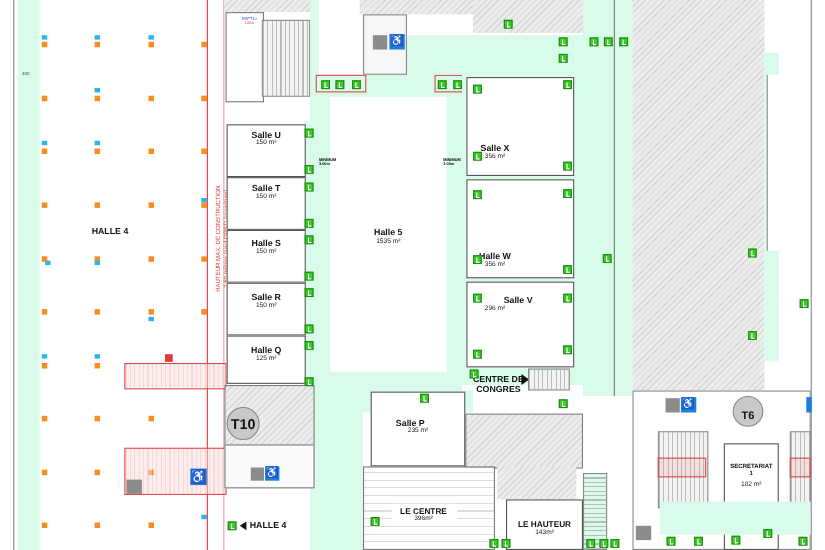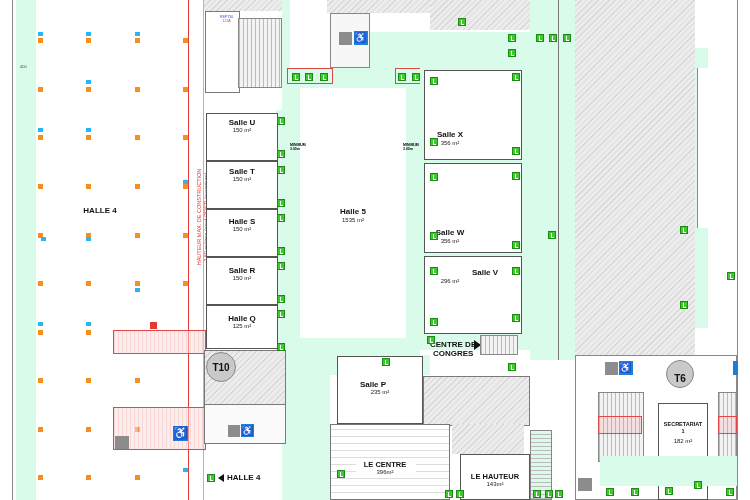--- a/index.html
+++ b/index.html
@@ -119,21 +119,21 @@
 
 <div class="room" style="left:206px;top:257px;width:72px;height:48px;"></div>
 <div class="rlabel" style="left:206px;top:266px;width:72px;">Salle R</div>
 <div class="rarea" style="left:206px;top:275px;width:72px;">150 m²</div>
 
 <div class="room" style="left:206px;top:305px;width:72px;height:44px;"></div>
 <div class="rlabel" style="left:206px;top:314px;width:72px;">Halle Q</div>
 <div class="rarea" style="left:206px;top:323px;width:72px;">125 m²</div>
 
 <div class="abs hatch wall" style="left:204px;top:350px;width:80px;height:54px;"></div>
-<div class="circle" style="left:206px;top:352px;width:30px;height:30px;font-size:10px;line-height:30px;">T10</div>
+<div class="circle" style="left:206px;top:370px;width:30px;height:30px;font-size:13px;line-height:30px;">T10</div>
 <div class="abs wall" style="left:204px;top:404px;width:80px;height:38px;background:#fafafa;"></div>
 <div class="wcg" style="left:228px;top:425px;width:12px;height:12px;"></div>
 <div class="wc" style="left:241px;top:424px;width:13px;height:13px;font-size:10px;line-height:13px;">♿</div>
 <div class="exit" style="left:207px;top:474px;"></div>
 <div class="abs" style="left:218px;top:474px;width:0;height:0;border-top:4px solid transparent;border-bottom:4px solid transparent;border-right:6px solid #111;"></div>
 <div class="abs" style="left:227px;top:473px;font-size:8px;font-weight:bold;color:#111;">HALLE 4</div>
 
 <div class="abs mint" style="left:290px;top:68px;width:130px;height:290px;"></div>
 <div class="abs" style="left:300px;top:88px;width:106px;height:250px;background:#fff;"></div>
 <div class="rlabel" style="left:310px;top:207px;width:86px;">Halle 5</div>
@@ -155,25 +155,25 @@
 <div class="wc" style="left:354px;top:31px;width:14px;height:14px;font-size:10px;line-height:14px;">♿</div>
 <div class="abs mint" style="left:370px;top:32px;width:180px;height:36px;"></div>
 <div class="abs hatch" style="left:430px;top:0;width:120px;height:30px;"></div>
 
 <div class="abs mint" style="left:420px;top:60px;width:110px;height:290px;"></div>
 <div class="room" style="left:424px;top:70px;width:98px;height:90px;border-width:1px;"></div>
 <div class="rlabel" style="left:430px;top:130px;width:40px;text-align:center;">Salle X</div>
 <div class="rarea" style="left:430px;top:140px;width:40px;">356 m²</div>
 
 <div class="room" style="left:424px;top:163px;width:98px;height:90px;border-width:1px;"></div>
-<div class="rlabel" style="left:430px;top:228px;width:40px;">Salle W</div>
+<div class="rlabel" style="left:430px;top:228px;width:40px;">Halle W</div>
 <div class="rarea" style="left:430px;top:238px;width:40px;">356 m²</div>
 
 <div class="room" style="left:424px;top:256px;width:98px;height:78px;border-width:1px;"></div>
-<div class="rlabel" style="left:422px;top:268px;width:40px;margin-left:43px;">Salle V</div>
+<div class="rlabel" style="left:408px;top:268px;width:40px;margin-left:43px;">Salle V</div>
 <div class="rarea" style="left:430px;top:278px;width:40px;">296 m²</div>
 
 <div class="abs" style="left:430px;top:340px;font-size:8px;line-height:9px;font-weight:bold;color:#111;text-align:center;">
   <div>CENTRE DE</div>
   <div>CONGRES</div>
 </div>
 <div class="abs" style="left:474px;top:340px;width:0;height:0;border-top:5px solid transparent;border-bottom:5px solid transparent;border-left:7px solid #111;"></div>
 <div class="stair" style="left:480px;top:335px;width:38px;height:20px;"></div>
 
 <div class="abs mint" style="left:290px;top:355px;width:140px;height:20px;"></div>

